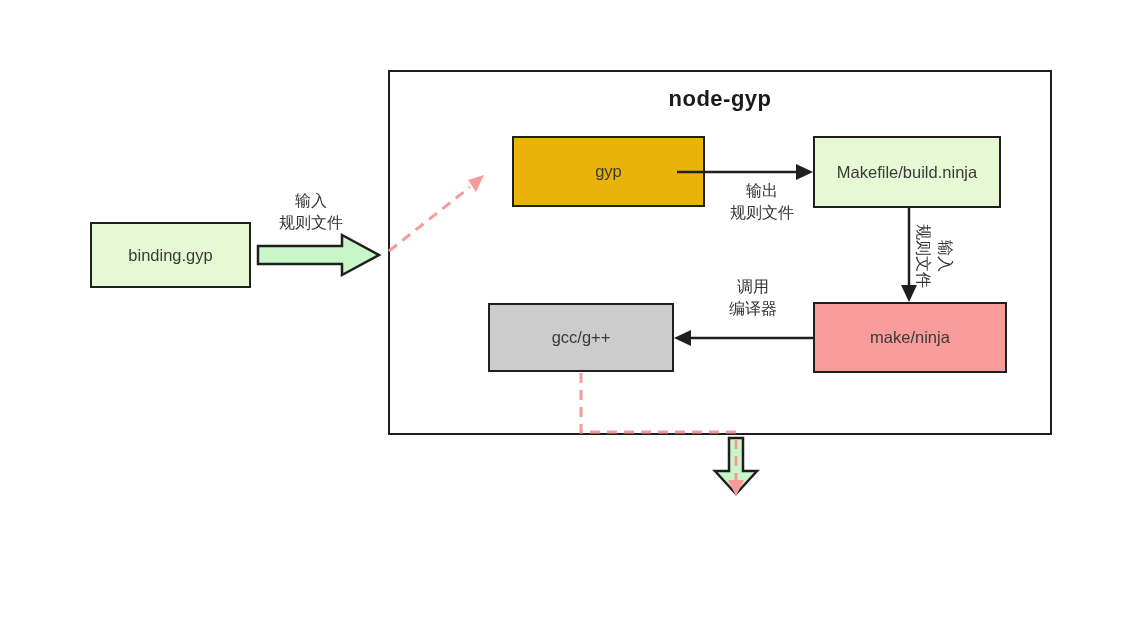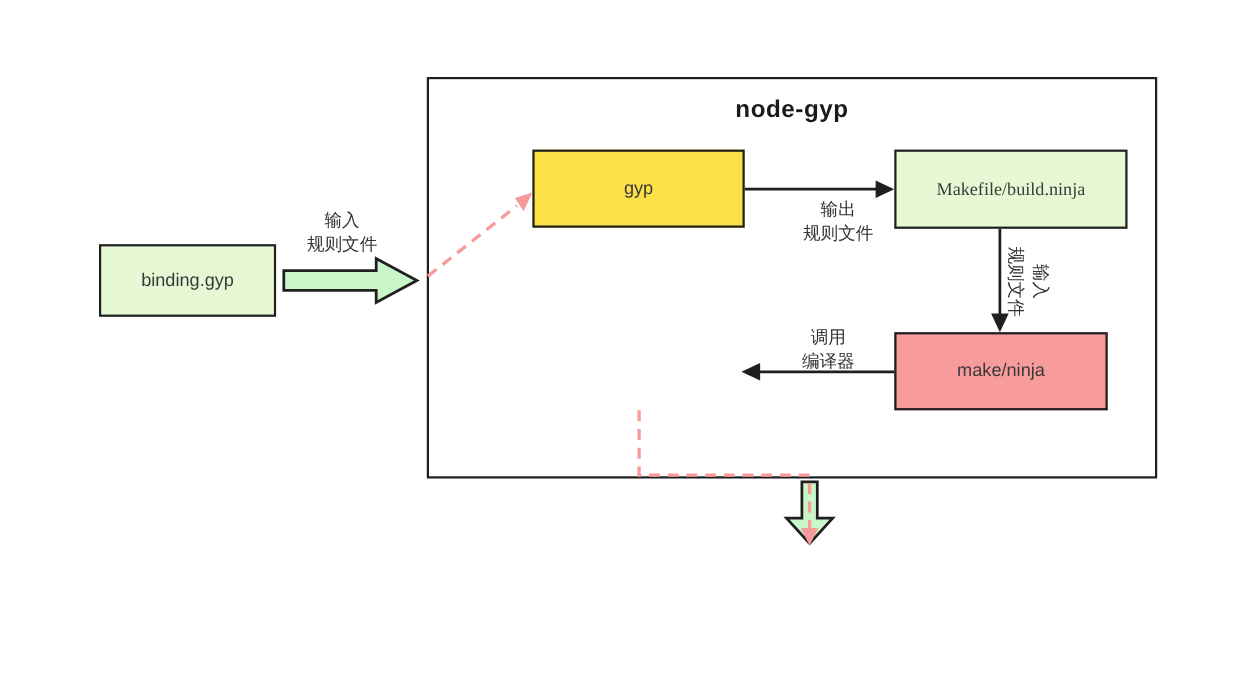--- a/index.html
+++ b/index.html
@@ -35,21 +35,21 @@
     box-sizing: border-box;
     border: 2.5px solid #1f1f1f;
     display: flex;
     align-items: center;
     justify-content: center;
     font-size: 16.5px;
     color: #3a3a3a;
   }
   .node-binding  { left: 90px;  top: 222px; width: 161px; height: 66px; }
   .node-gyp      { left: 484px; top: 136px; width: 193px; height: 71px; }
-  .node-makefile { left: 813px; top: 136px; width: 212px; height: 72px; font-family: Liberation Serif, serif; }
+  .node-makefile { left: 813px; top: 136px; width: 188px; height: 72px; }
   .node-make     { left: 813px; top: 302px; width: 194px; height: 71px; }
   .node-gcc      { left: 488px; top: 303px; width: 186px; height: 69px; }
   .node-medooze  { left: 622px; top: 495px; width: 226px; height: 62px; }
   .edge-label {
     position: absolute;
     transform: translate(-50%, -50%);
     text-align: center;
     font-size: 16px;
     line-height: 1.35;
     color: #333333;
@@ -73,34 +73,37 @@
   <div class="container-box">
     <div class="container-title">node-gyp</div>
   </div>
 
   <div class="edge-label" style="left:311px; top:212px;">输入
 规则文件</div>
   <div class="edge-label" style="left:762px; top:202px;">输出
 规则文件</div>
   <div class="edge-label rot" style="left:934px; top:256px;">输入
 规则文件</div>
-  <div class="edge-label" style="left:753px; top:318px;">调用
+  <div class="edge-label" style="left:753px; top:298px;">调用
 编译器</div>
 
   <div class="node node-binding" style="background-color: rgb(231, 249, 212);">
     <span>binding.gyp</span>
   </div>
-  <div class="node node-gyp" style="background-color: #fde047;">
+  <div class="node node-gyp" style="background-color: #eab308; margin-left: 28px;">
     <span>gyp</span>
   </div>
   <div class="node node-makefile" style="background-color: rgb(231, 249, 212);">
     <span>Makefile/build.ninja</span>
   </div>
   <div class="node node-make" style="background-color: rgb(248, 155, 155);">
     <span>make/ninja</span>
+  </div>
+  <div class="node node-gcc" style="background-color: rgb(204, 204, 204);">
+    <span>gcc/g++</span>
   </div>
 
   <svg class="arrows" viewBox="0 0 1142 628" xmlns="http://www.w3.org/2000/svg">
 
     <g>
       <line x1="677" y1="172" x2="799" y2="172" stroke="#1f1f1f" stroke-width="2.5"></line>
       <polygon points="813,172 796,164 796,180" fill="#1f1f1f"></polygon>
     </g>
 
     <g>

